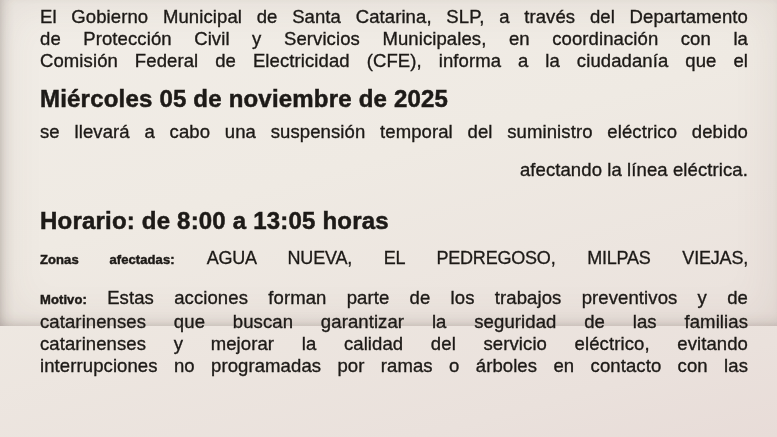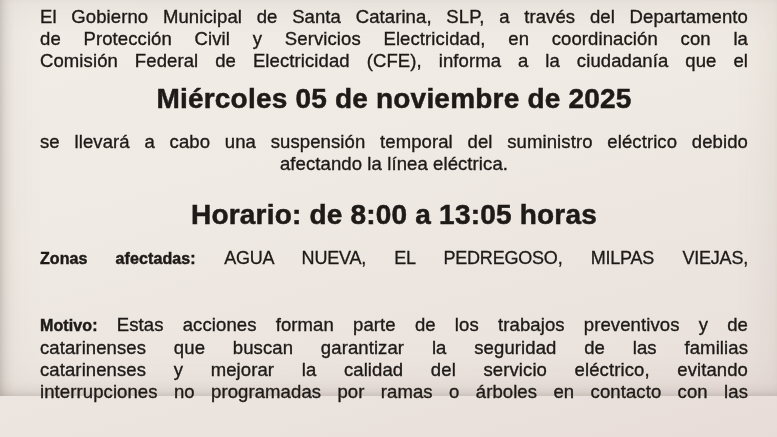--- a/index.html
+++ b/index.html
@@ -10,80 +10,81 @@
     width: 777px;
     height: 437px;
     overflow: hidden;
     font-family: "Liberation Sans", "DejaVu Sans", sans-serif;
     color: #1d1a17;
     background: linear-gradient(165deg, #f1ede7 0%, #efeae3 40%, #eae1dc 85%, #e8dcd8 100%);
   }
   .page {
     box-sizing: border-box;
     width: 777px;
-    height: 396px;
+    height: 326px;
     padding: 6px 29px 0 40px;
     box-shadow: inset 0 0 46px rgba(96, 73, 62, 0.10),
                 inset 10px 0 14px -10px rgba(60, 45, 40, 0.30),
                 inset 0 -10px 14px -10px rgba(60, 45, 40, 0.22);
   }
   .body-text {
     margin: 0;
     font-size: 18.5px;
     line-height: 22px;
     font-weight: 500;
     letter-spacing: 0.1px;
     -webkit-text-stroke: 0.35px;
   }
   .line {
     text-align: justify;
     text-align-last: justify;
   }
   .line.last-line {
-    text-align: center;
+    text-align: right;
     text-align-last: auto;
+    margin-top: 16px;
   }
   .heading {
-    margin: 17px;
-    font-size: 28px;
+    margin: 0;
+    font-size: 24px;
     line-height: 30px;
     font-weight: 700;
-    text-align: center;
+    text-align: left;
     letter-spacing: 0.2px;
     -webkit-text-stroke: 0.5px;
   }
   .date-heading { margin-top: 12px; }
   .suspension-paragraph { margin-top: 7px; }
   .schedule-heading { margin-top: 25px; }
   .zones-paragraph {
     margin: 11px 0 0 0;
     font-size: 18px;
     line-height: 23px;
     font-weight: 500;
     -webkit-text-stroke: 0.3px;
   }
   .run-in-label {
-    font-size: 16px;
+    font-size: 13px;
     font-weight: 700;
     -webkit-text-stroke: 0.45px;
     letter-spacing: 0.1px;
   }
   .caps-text {
     letter-spacing: -0.2px;
   }
-  .reason-paragraph { margin-top: 44px; }
+  .reason-paragraph { margin-top: 16px; }
 </style>
 </head>
 <body>
 
 <div class="page">
 
   <p class="body-text intro-paragraph">
     <span class="line" style="display:block">El Gobierno Municipal de Santa Catarina, SLP, a través del Departamento</span>
-    <span class="line" style="display:block">de Protección Civil y Servicios Electricidad, en coordinación con la</span>
+    <span class="line" style="display:block">de Protección Civil y Servicios Municipales, en coordinación con la</span>
     <span class="line" style="display:block">Comisión Federal de Electricidad (CFE), informa a la ciudadanía que el</span>
   </p>
 
   <h2 class="heading date-heading">Miércoles 05 de noviembre de 2025</h2>
 
   <p class="body-text suspension-paragraph">
     <span class="line" style="display:block">se llevará a cabo una suspensión temporal del suministro eléctrico debido</span>
     <span class="line last-line" style="display:block">afectando la línea eléctrica.</span>
   </p>
 

